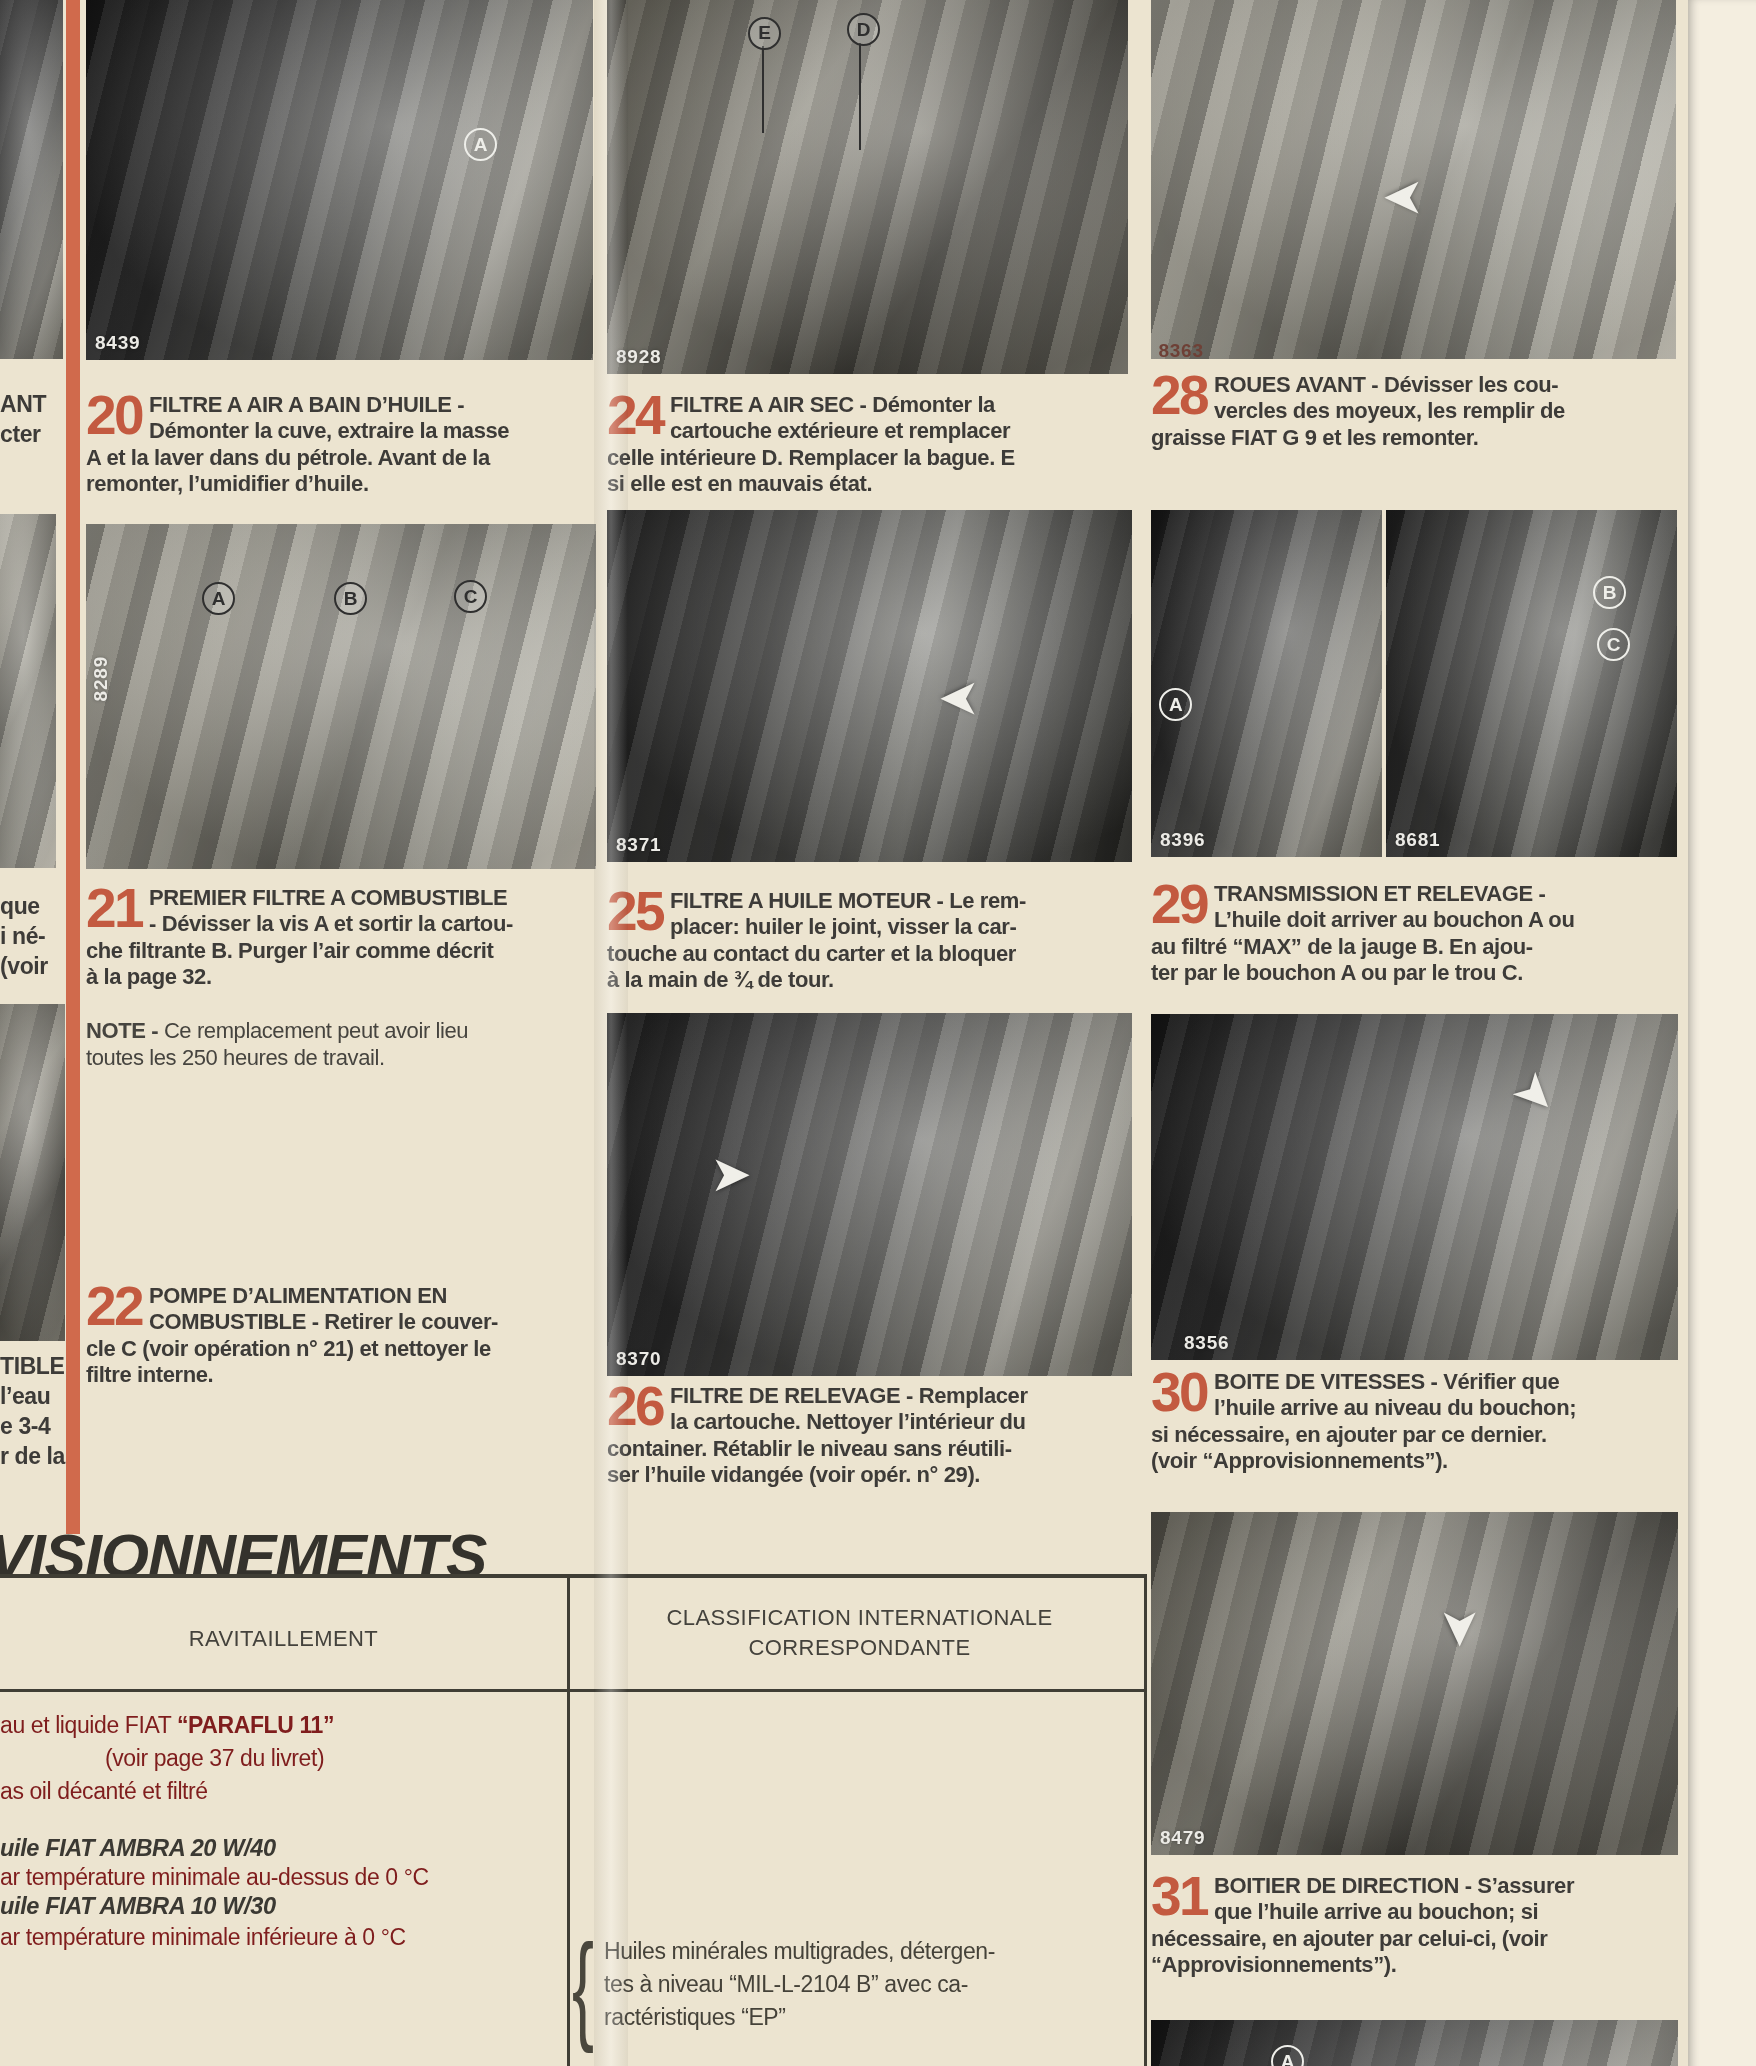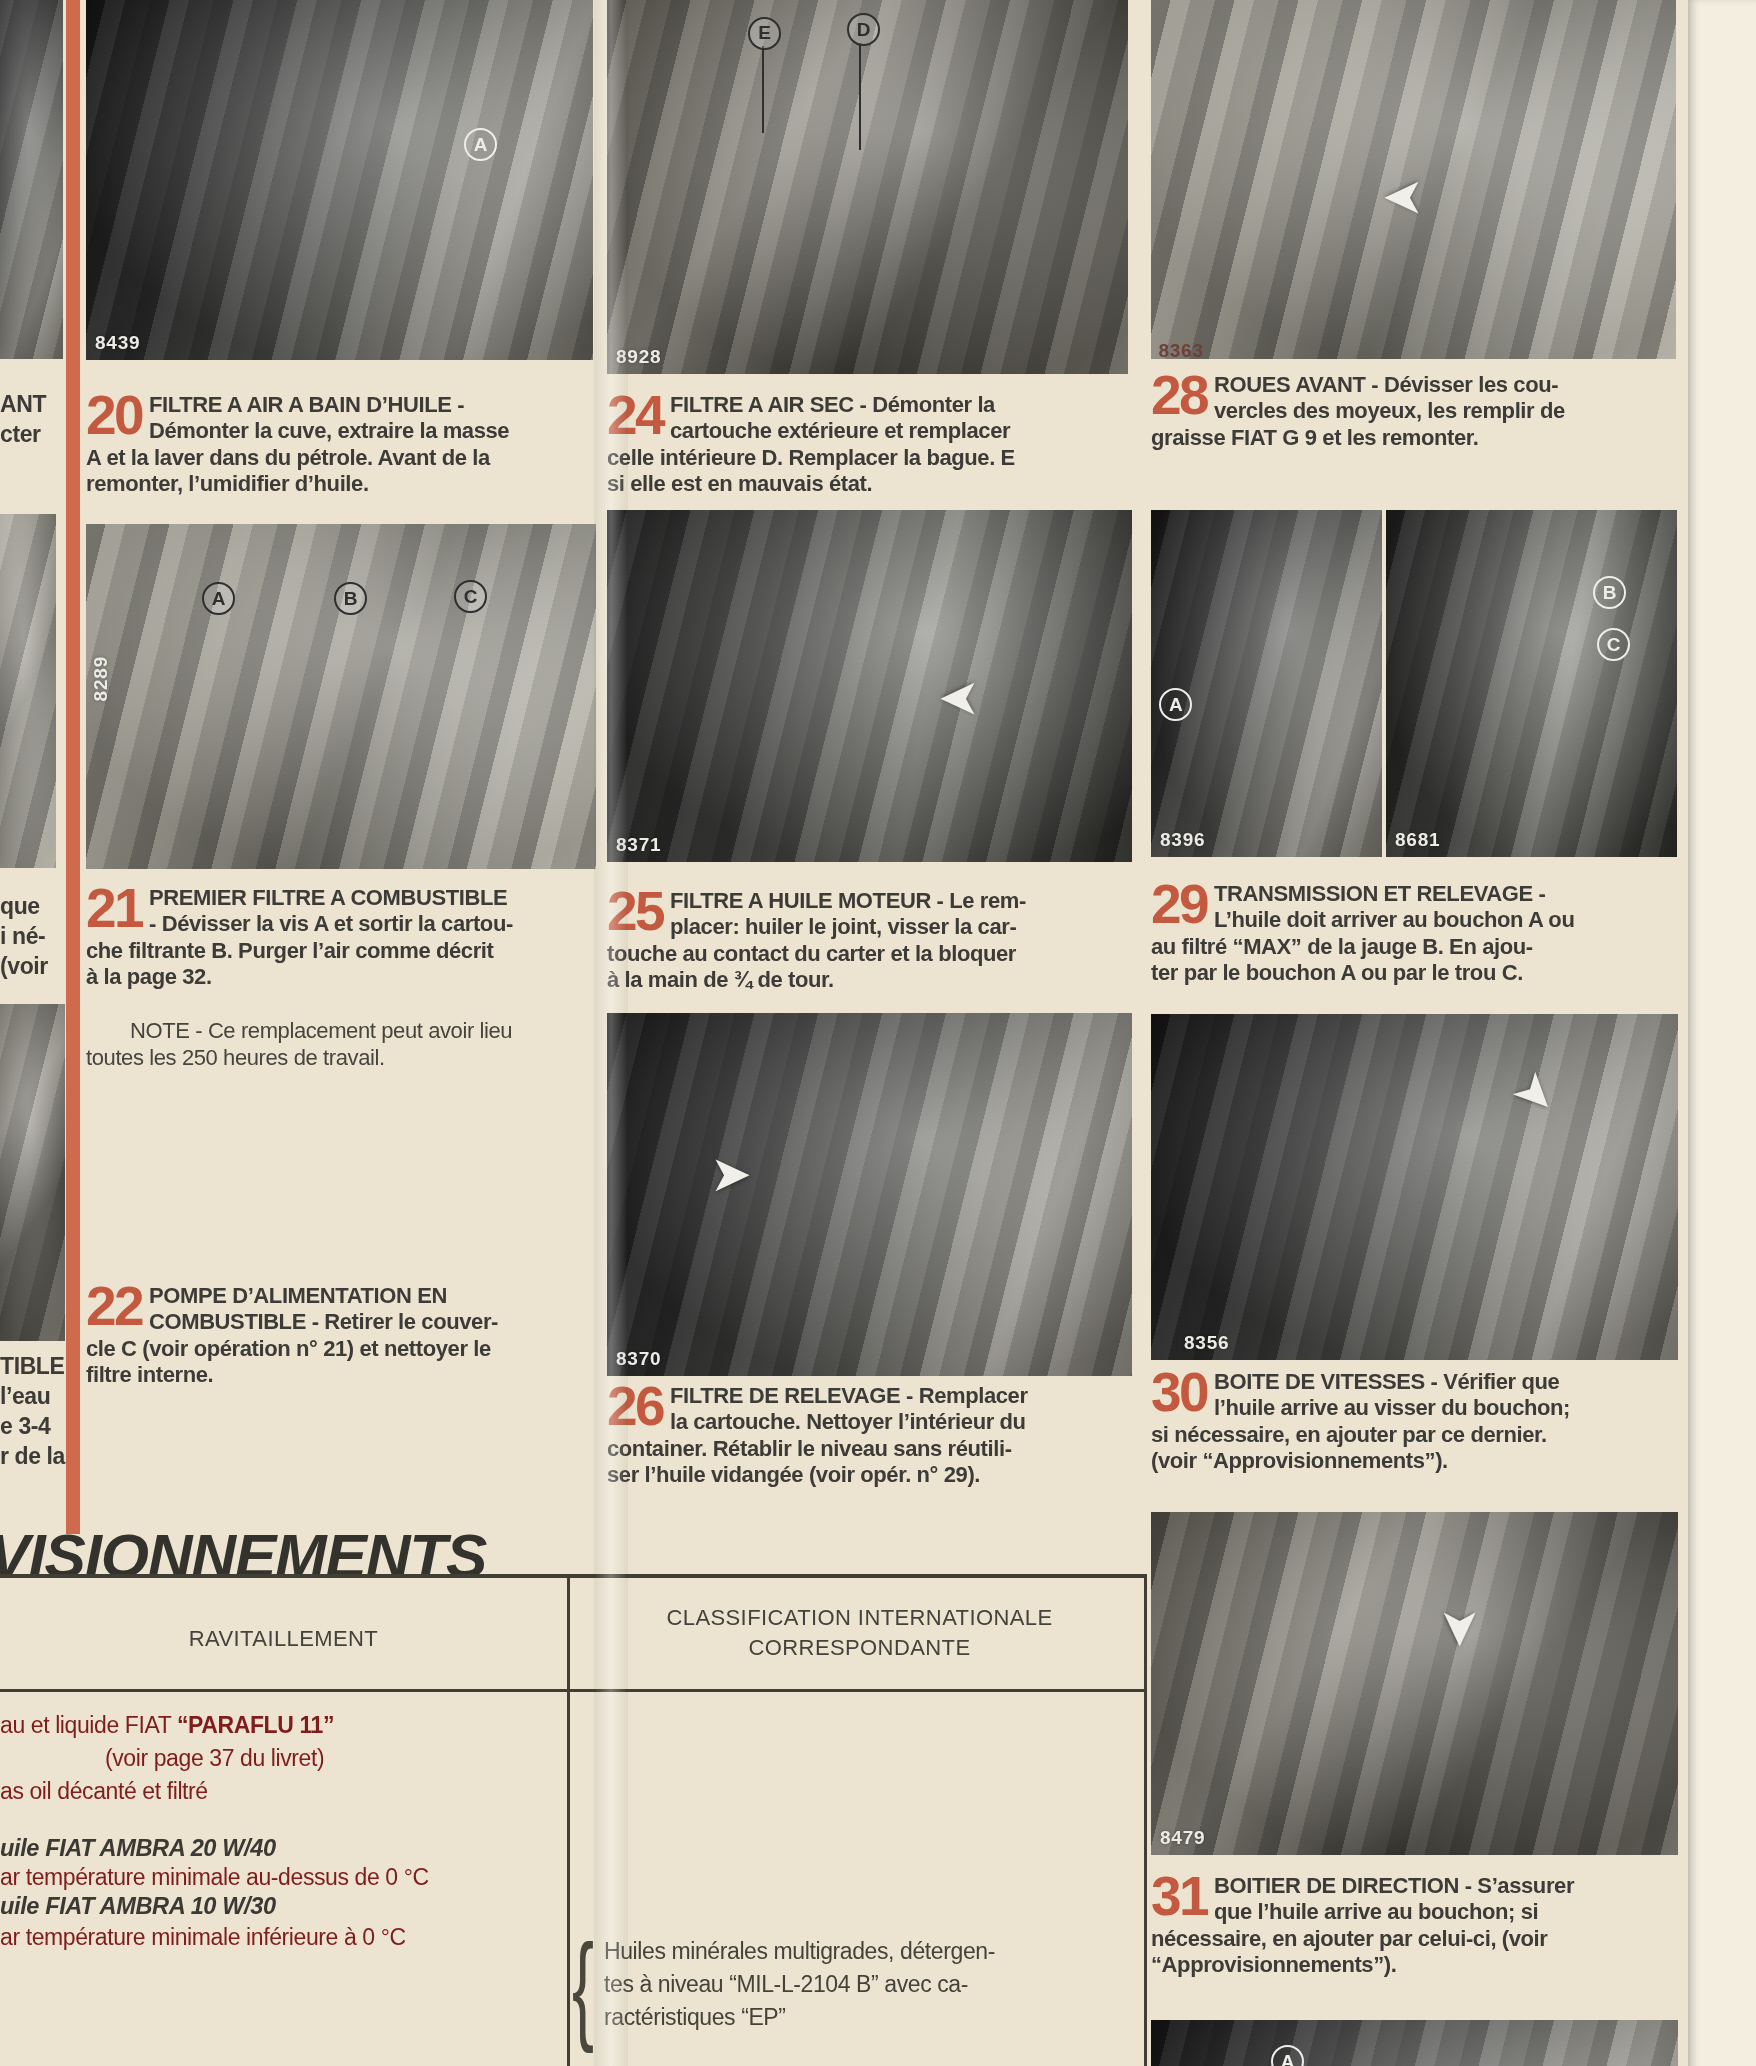--- a/index.html
+++ b/index.html
@@ -27,21 +27,21 @@
   .arrow{position:absolute;z-index:4;font-size:50px;line-height:1;color:#f0efe9;
          text-shadow:0 0.8px 4.1px rgba(0,0,0,.45);}
   .r180{transform:rotate(180deg);} .r90{transform:rotate(90deg);} .r45{transform:rotate(45deg);}
   
   .op{position:absolute;font-weight:700;font-size:22px;line-height:26.4px;letter-spacing:-0.4px;color:#3d3b38;}
   .op div{white-space:nowrap;}
   .op .num{position:absolute;left:0;top:-4.1px;font-size:55px;line-height:1;letter-spacing:-2.5px;
            color:#c35a40;font-weight:700;}
   .op .ind{margin-left:63px;}
   .note{position:absolute;font-size:22px;line-height:27px;letter-spacing:-0.4px;color:#46443f;}
-  .note b{font-weight:400;margin-left:44px;}
+  .note b{font-weight:700;}
   .frag{position:absolute;font-weight:700;font-size:23px;line-height:30px;letter-spacing:-0.4px;
         color:#3d3b38;}
   .frag div{white-space:nowrap;}
   
   .tbl-title{position:absolute;font-size:62px;font-weight:700;font-style:italic;
              letter-spacing:-1.2px;color:#34322c;white-space:nowrap;}
   .tline{position:absolute;background:#403e35;}
   .hdr{position:absolute;font-size:22px;color:#44423c;letter-spacing:0.4px;text-align:center;}
   .left-reg{position:absolute;font-size:23px;letter-spacing:-0.4px;color:#7f1d1d;white-space:nowrap;}
   .left-name{position:absolute;font-size:23.6px;font-weight:700;font-style:italic;
@@ -200,21 +200,21 @@
   </div>
 
   <div class="photo v-dark" style="left:1151px;top:1014px;width:527px;height:346px">
     <span class="arrow r45" style="left:364px;top:54px">➤</span>
     <span class="ref" style="left:33px">8356</span>
   </div>
 
   <div class="op" style="left:1151px;top:1369px;width:533px">
     <span class="num">30</span>
     <div class="ind">BOITE DE VITESSES - Vérifier que</div>
-    <div class="ind">l’huile arrive au visser du bouchon;</div>
+    <div class="ind">l’huile arrive au niveau du bouchon;</div>
     <div>si nécessaire, en ajouter par ce dernier.</div>
     <div>(voir “Approvisionnements”).</div>
   </div>
 
   <div class="photo v-mid" style="left:1151px;top:1512px;width:527px;height:343px">
     <span class="arrow r90" style="left:289px;top:91px">➤</span>
     <span class="ref">8479</span>
   </div>
 
   <div class="op" style="left:1151px;top:1873px;width:533px">

